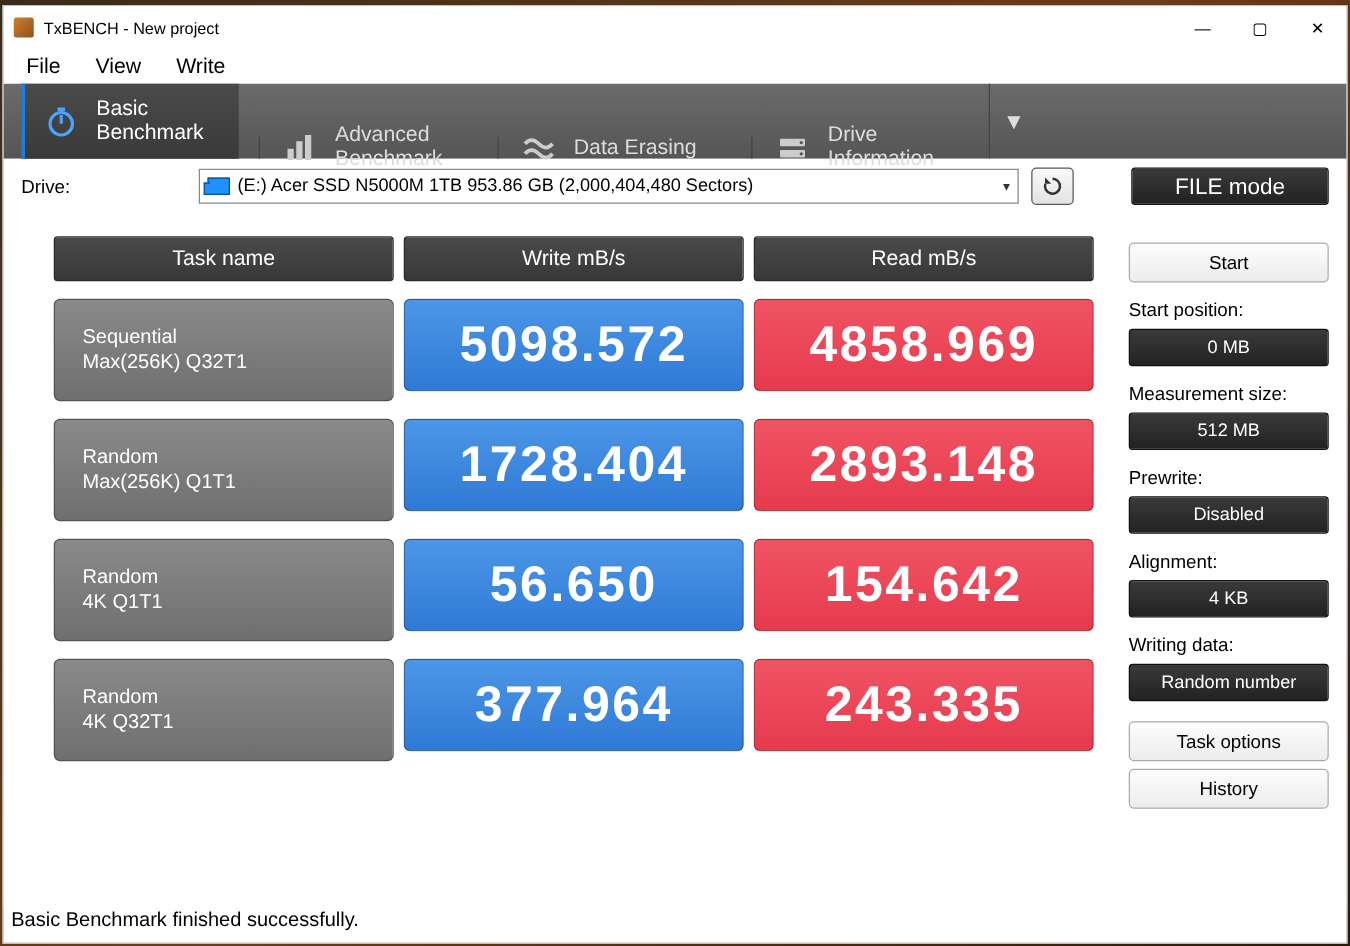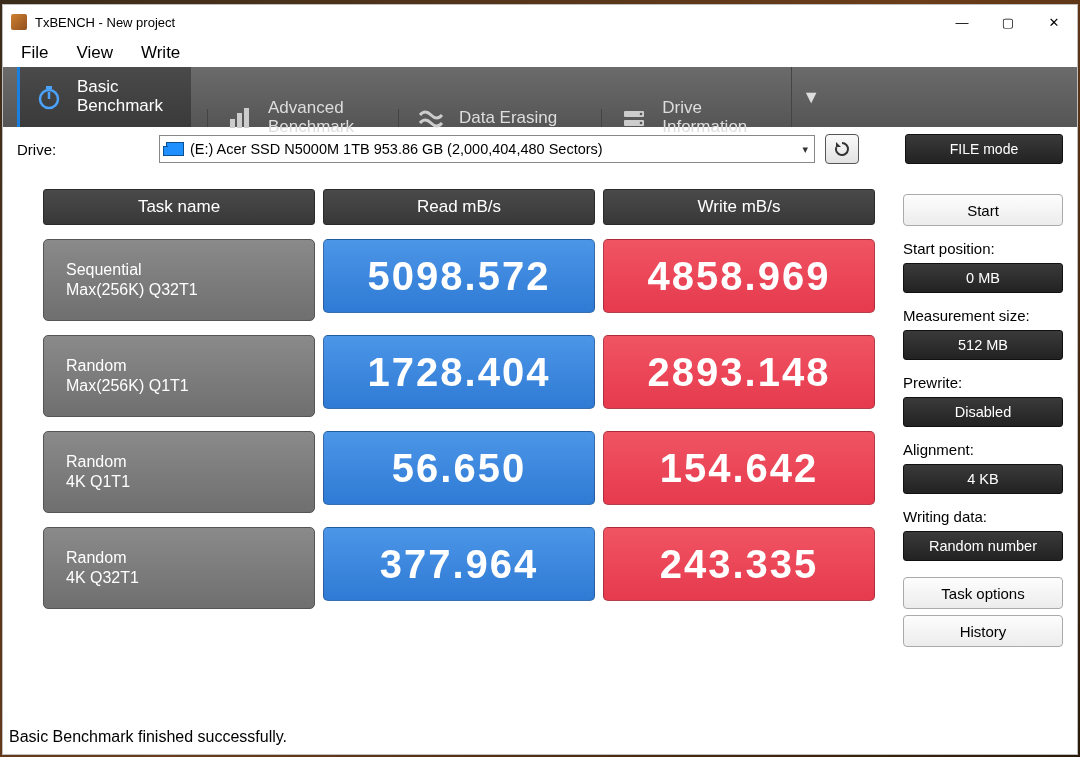--- a/index.html
+++ b/index.html
@@ -22,21 +22,21 @@
   .tab:not(:first-child){ border-left:1px solid #444;margin-top:42px;}
   .tab-dropdown { display:flex; align-items:center; color:#ddd; padding:0 10px; font-size:18px; border-left:1px solid #444;}
   .drive-row { height:44px; display:flex; align-items:center; padding:0 14px; gap:12px; background:#fff;}
   .drive-row label{ font-size:15px; width:130px;}
   .drive-select-wrap { flex:0 0 700px; display:flex; align-items:center;}
   .drive-select { flex:1; height:28px; border:1px solid #888; background:#fff; display:flex; align-items:center; padding:0 6px; font-size:14.5px; gap:6px;}
   .drive-select .drv-icon{ width:18px;height:14px;background:#1e90ff;border:1px solid #0a4f90;position:relative;}
   .drive-select .drv-icon::after{content:"";position:absolute;left:-4px;top:3px;width:4px;height:8px;background:#1e90ff;border:1px solid #0a4f90;border-right:none;}
   .drive-select .sel-arrow{margin-left:auto;font-size:11px;color:#333;}
   .refresh-btn { width:34px;height:30px;margin-left:10px;border:1px solid #555;border-radius:4px;background:linear-gradient(#fafafa,#e2e2e2);display:flex;align-items:center;justify-content:center;font-size:17px;}
-  .file-mode-btn{ width:158px;height:30px;margin-left:auto;background:linear-gradient(#3a3a3a,#222);color:#fff;border:1px solid #111;border-radius:3px;font-size:14px;}
+  .file-mode-btn{ width:158px;height:30px;margin-left:auto;background:linear-gradient(#3a3a3a,#222);color:#fff;border:1px solid #111;border-radius:3px;font-size:18px;}
   .main { flex:1; display:flex; padding:18px 14px 6px 40px; gap:20px; background:#fff; align-items:flex-start;}
   .bench { width:840px;}
   .hdr-row { display:flex; gap:8px;}
   .hdr-cell { background:linear-gradient(#4a4a4a,#383838); color:#fff; font-size:17px; border-radius:3px; height:36px; display:flex; align-items:center; justify-content:center; border:1px solid #2a2a2a;}
   .hdr-task{ width:272px;} .hdr-read{ width:272px;} .hdr-write{ width:272px;}
   .data-row{ display:flex; gap:8px; margin-top:14px;}
   .task-cell{ width:272px; height:82px; background:linear-gradient(#8a8a8a,#6f6f6f); border:1px solid #555; border-radius:5px; color:#fff; display:flex; flex-direction:column; justify-content:center; padding-left:22px; font-size:16px; line-height:1.25;}
   .val-cell{ width:272px; height:74px; border-radius:5px; display:flex; align-items:center; justify-content:center; font-family:"Arial Black","Segoe UI",sans-serif; font-weight:900; font-size:40px; letter-spacing:2px; color:#fff; border:1px solid rgba(0,0,0,.25);}
   .val-read{ background:linear-gradient(#4c96e8,#2f7ad4);}
   .val-write{ background:linear-gradient(#f05463,#e63a4e);}
@@ -127,22 +127,22 @@
             </svg>
       </button>
     </div>
     <button class="file-mode-btn">FILE mode</button>
   </div>
 
   <div class="main">
     <div class="bench">
       <div class="hdr-row">
         <div class="hdr-cell hdr-task">Task name</div>
+        <div class="hdr-cell hdr-write">Write mB/s</div>
         <div class="hdr-cell hdr-read">Read mB/s</div>
-        <div class="hdr-cell hdr-write">Write mB/s</div>
       </div>
       <div class="data-row">
         <div class="task-cell">
               <span>Sequential</span>
               <span>Max(256K) Q32T1</span>
             </div>
         <div class="val-cell val-read">5098.572</div>
         <div class="val-cell val-write">4858.969</div>
       </div>
       <div class="data-row">

